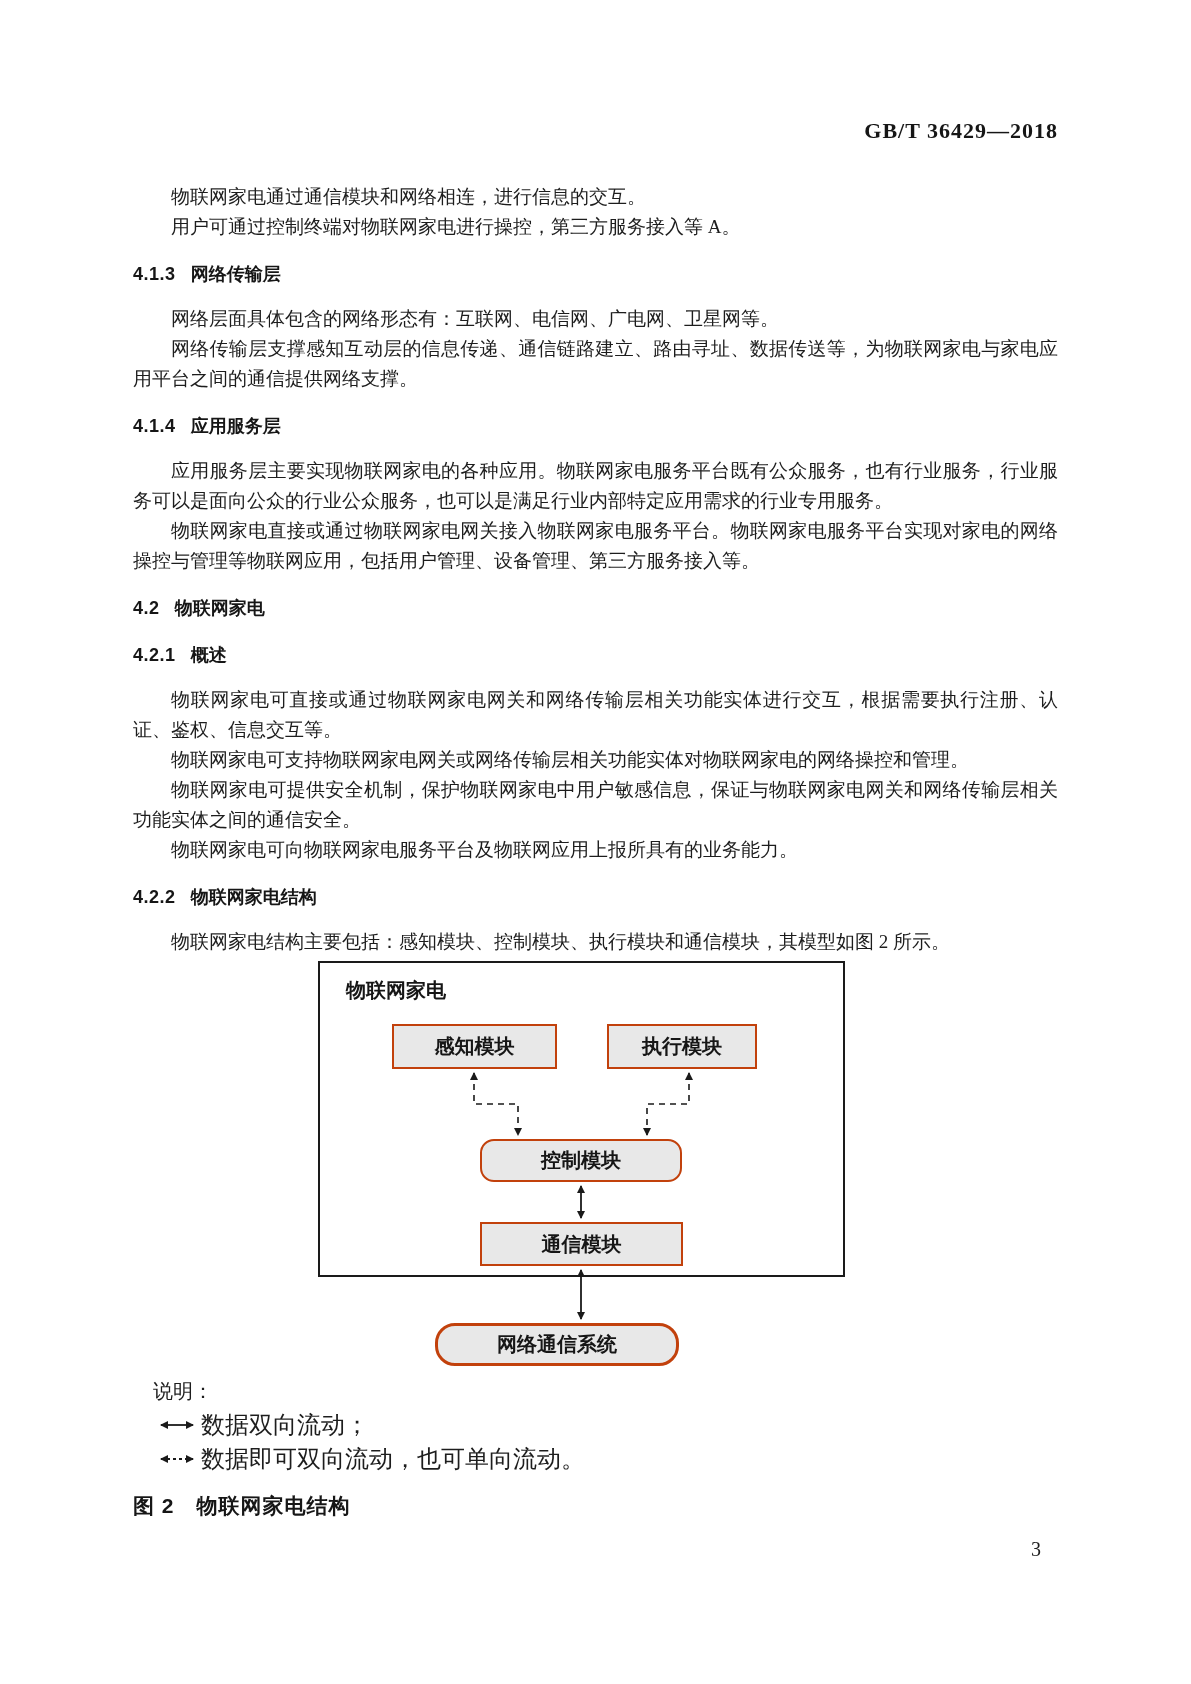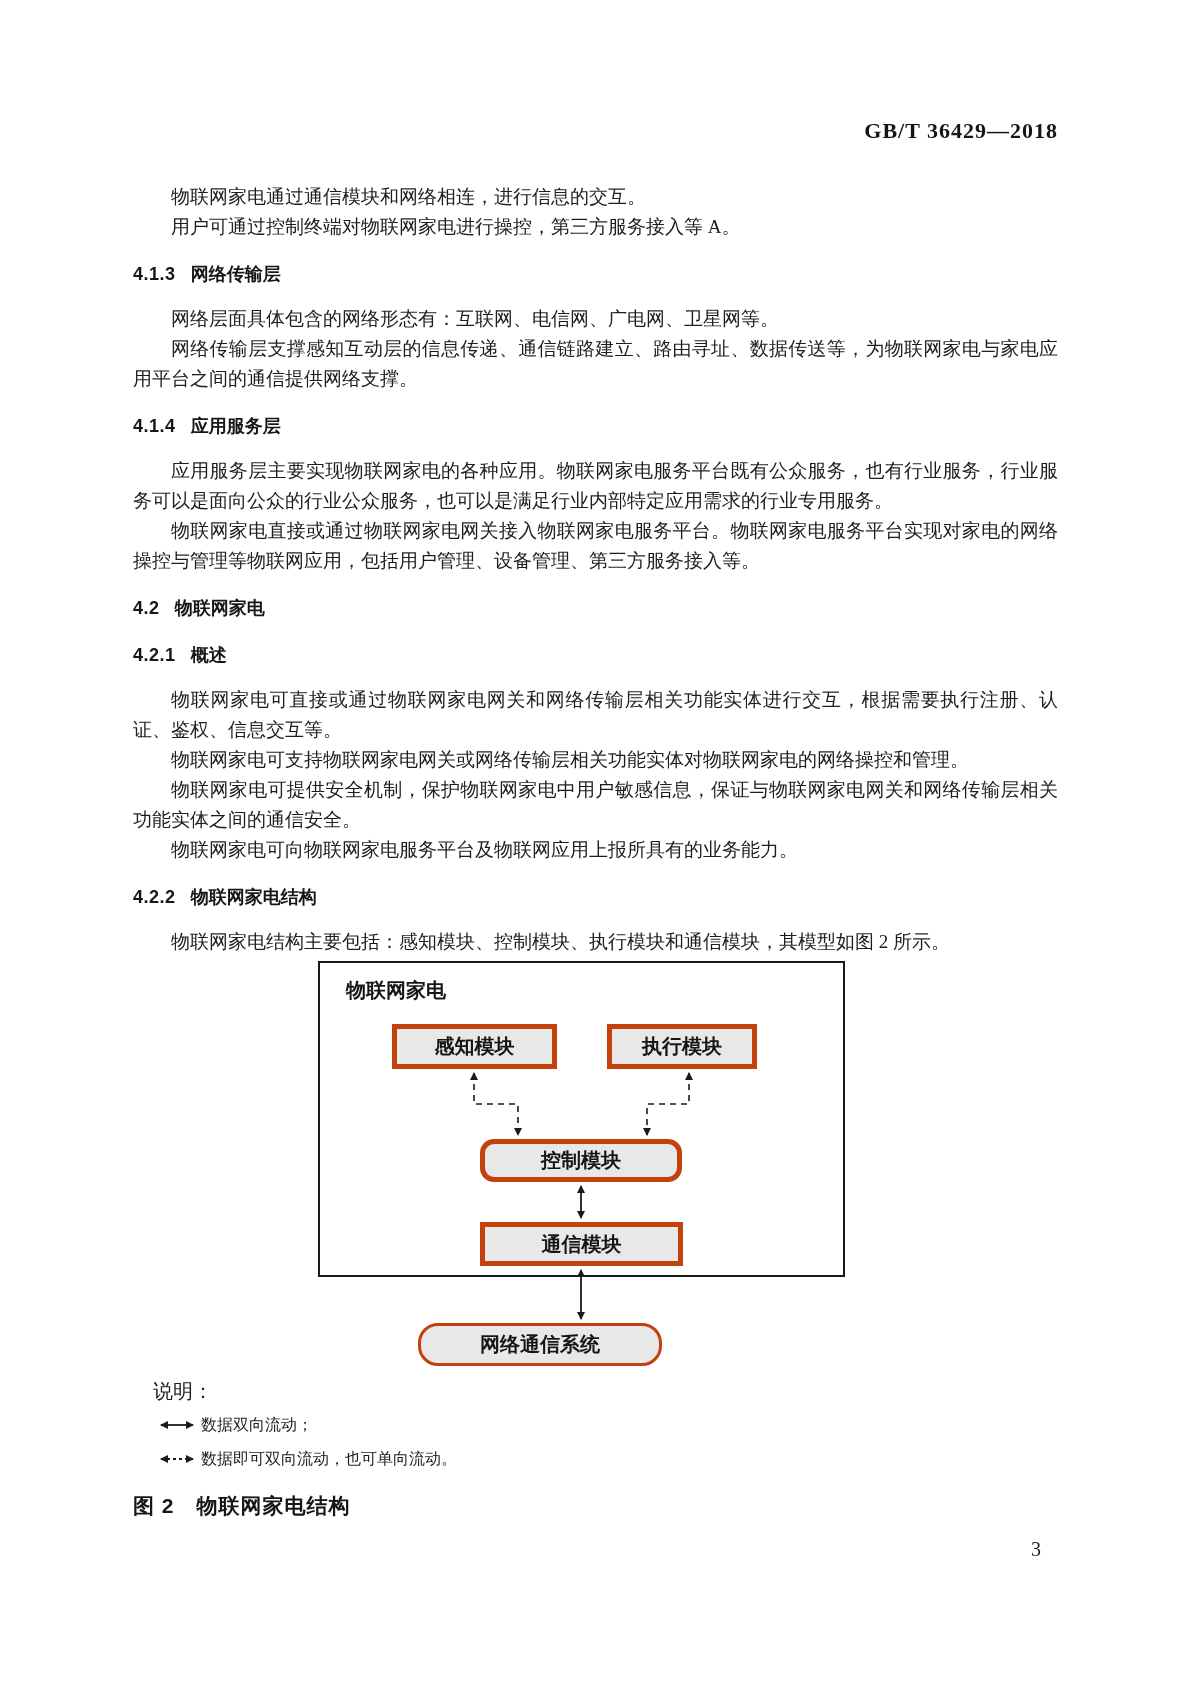--- a/index.html
+++ b/index.html
@@ -69,53 +69,53 @@
     left: 28px; top: 16px;
     font-family: "Liberation Sans", "DejaVu Sans", sans-serif;
     font-size: 20px;
     font-weight: bold;
     color: #161616;
   }
   .mod {
     position: absolute;
     box-sizing: border-box;
     background: #e8e8e8;
-    border: 5px solid #c2410c;
+    border: 2px solid #c2410c;
     display: flex;
     align-items: center;
     justify-content: center;
     font-family: "Liberation Sans", "DejaVu Sans", sans-serif;
     font-size: 20px;
     font-weight: bold;
     color: #161616;
   }
   .mod-sensing   { left: 74px;  top: 63px;  width: 165px; height: 45px; }
   .mod-execution { left: 289px; top: 63px;  width: 150px; height: 45px; }
   .mod-control   { left: 162px; top: 178px; width: 202px; height: 43px; border-radius: 14px; }
   .mod-comm      { left: 162px; top: 261px; width: 203px; height: 44px; }
-  .mod-network   { left: 100px; top: 362px; width: 244px; height: 43px; border-width: 3px; border-radius: 20px; }
+  .mod-network   { left: 117px; top: 362px; width: 244px; height: 43px; border-width: 3px; border-radius: 20px; }
   .fig-lines {
     position: absolute;
     left: 0; top: 0;
     pointer-events: none;
   }
   
   .legend {
     margin: 12px 0 0 20px;
   }
   .legend-title {
     font-size: 20px;
     line-height: 26px;
     color: #1d1d1d;
   }
   .legend-row {
     display: flex;
     align-items: center;
     margin-top: 8px;
-    font-size: 16px;
+    font-size: 24px;
     line-height: 26px;
     color: #1d1d1d;
   }
   .legend-row svg { flex: 0 0 auto; display: block; }
   .fig-caption {
     margin-top: 20px;
     font-family: "Liberation Sans", "DejaVu Sans", sans-serif;
     font-size: 21px;
     font-weight: bold;
     color: #161616;

